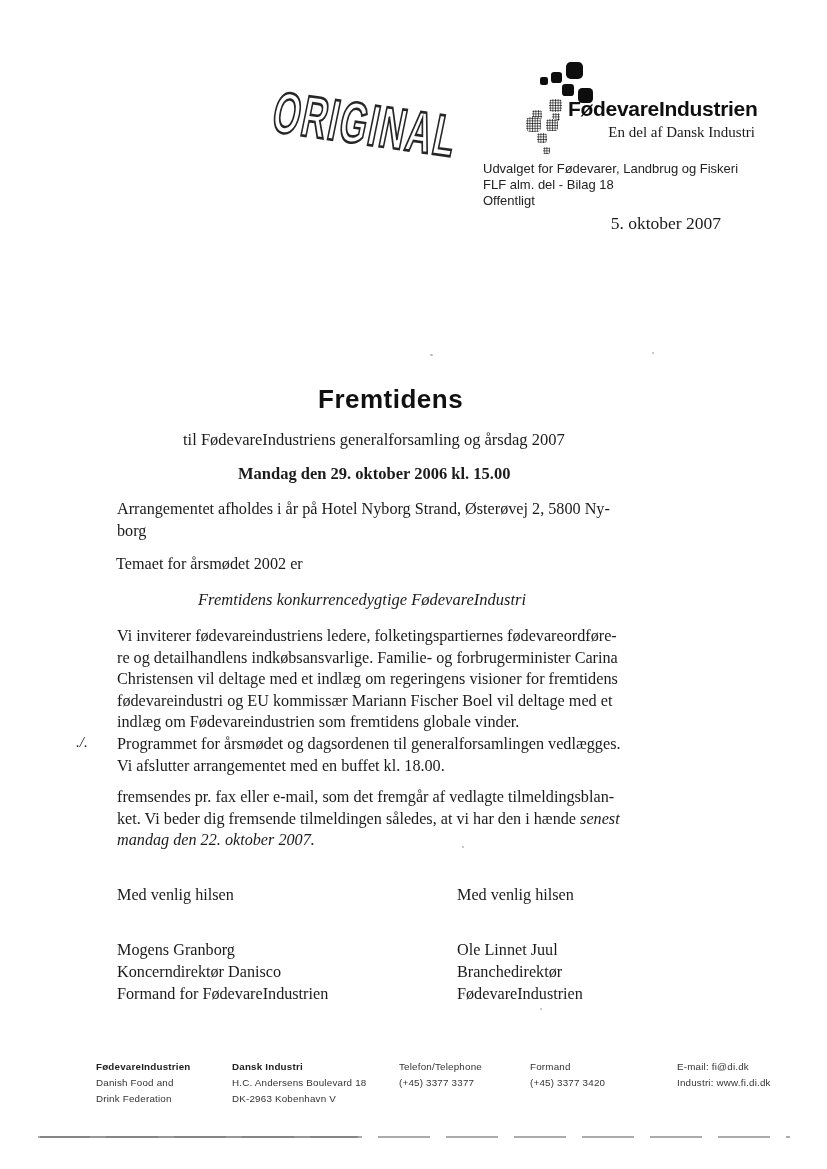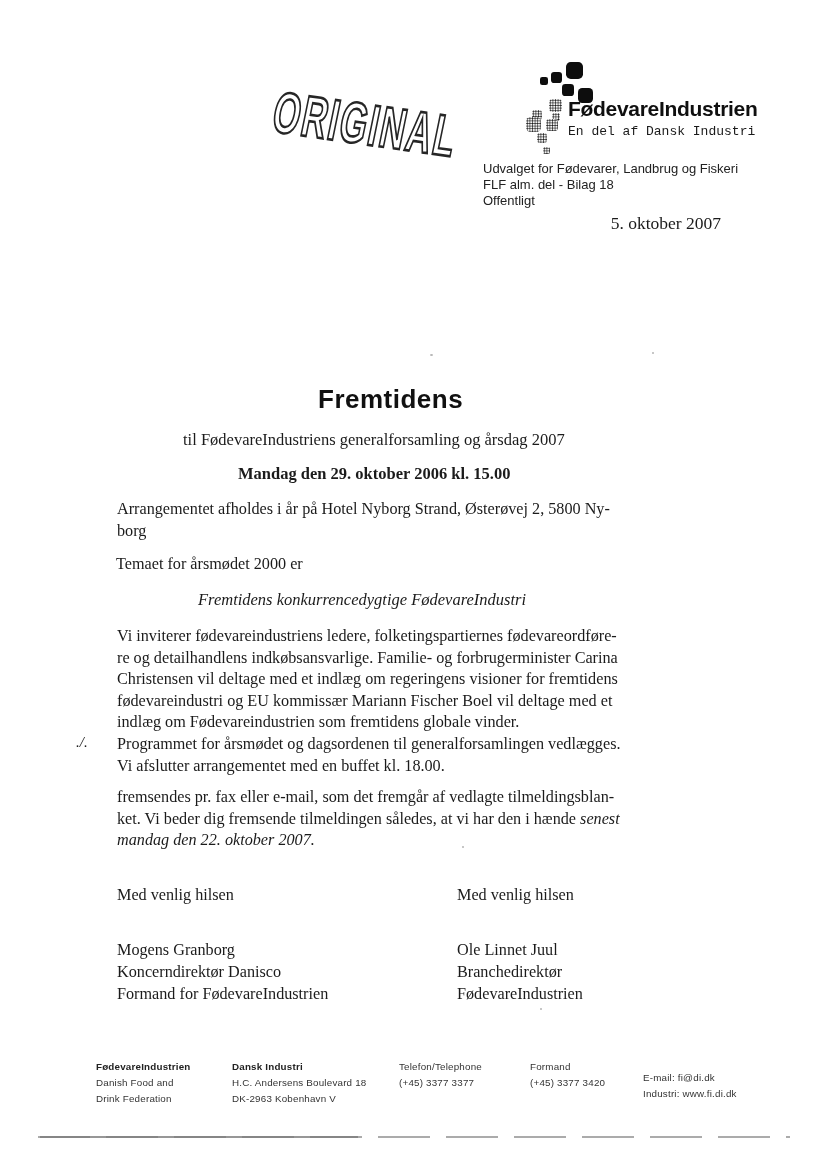--- a/index.html
+++ b/index.html
@@ -33,22 +33,22 @@
     background-image:radial-gradient(circle, #1a1a1a 0.8px, rgba(0,0,0,0) 1px);
     background-size:2.6px 2.6px;
   }
   .logo-brand {
     left:568px; top:97px;
     font-family:"Liberation Sans", sans-serif;
     font-weight:bold; font-size:21px; color:#0f0f0f; letter-spacing:-0.3px;
   }
   .logo-tagline {
     left:568px; top:124px; width:187px; text-align:right;
-    font-family:Liberation Mono, monospace;
-    font-size:13px; color:#1a1a1a;
+    font-family:Liberation Serif, serif;
+    font-size:15px; color:#1a1a1a;
   }
 
   
   .case-block {
     left:483px; top:161px;
     font-family:"Liberation Sans", sans-serif;
     font-size:13px; line-height:16px; color:#222;
   }
   .recipient { left:113px; top:180px; font-size:16.5px; line-height:21px; }
   .date-line { left:520px; top:213px; width:201px; text-align:right; font-size:17.5px; }
@@ -78,21 +78,21 @@
   .sig-r         { left:457px; top:940px; }
 
   
   .footer-col {
     top:1059px;
     font-family:"Liberation Sans", sans-serif;
     font-size:9.8px; line-height:16px; color:#333; letter-spacing:0.2px;
   }
   .footer-col.bold-first .line:first-child { font-weight:bold; color:#222; }
   .fc1 { left:96px; }  .fc2 { left:232px; } .fc3 { left:399px; }
-  .fc4 { left:530px; } .fc5 { left:643px;margin-top:11px; }
+  .fc4 { left:530px; } .fc5 { left:677px; }
 
   
   .sep-dashes {
     left:38px; top:1136px; width:752px; height:2px;
     background:repeating-linear-gradient(90deg,
       #8f8f8f 0px, #8f8f8f 52px, rgba(0,0,0,0) 52px, rgba(0,0,0,0) 68px);
     opacity:0.75;
   }
   .sep-solid { left:40px; top:1136px; width:318px; height:2px; background:#7d7d7d; opacity:0.8; }
 
@@ -135,21 +135,21 @@
 
   <div class="abs doc-title">Fremtidens</div>
   <div class="abs subtitle">til FødevareIndustriens generalforsamling og årsdag 2007</div>
   <div class="abs event-dt">Mandag den 29. oktober 2006 kl. 15.00</div>
 
   <div class="abs para venue">
       <div class="line">Arrangementet afholdes i år på Hotel Nyborg Strand, Østerøvej 2, 5800 Ny-</div>
       <div class="line">borg</div>
     </div>
 
-  <div class="abs theme-intro">Temaet for årsmødet 2000 er</div>
+  <div class="abs theme-intro">Temaet for årsmødet 2002 er</div>
   <div class="abs theme-line">Fremtidens konkurrencedygtige FødevareIndustri</div>
 
   <div class="abs para invite-para">
       <div class="line">Vi inviterer fødevareindustriens ledere, folketingspartiernes fødevareordføre-</div>
       <div class="line">re og detailhandlens indkøbsansvarlige. Familie- og forbrugerminister Carina</div>
       <div class="line">Christensen vil deltage med et indlæg om regeringens visioner for fremtidens</div>
       <div class="line">fødevareindustri og EU kommissær Mariann Fischer Boel vil deltage med et</div>
       <div class="line">indlæg om Fødevareindustrien som fremtidens globale vinder.</div>
     </div>
 

